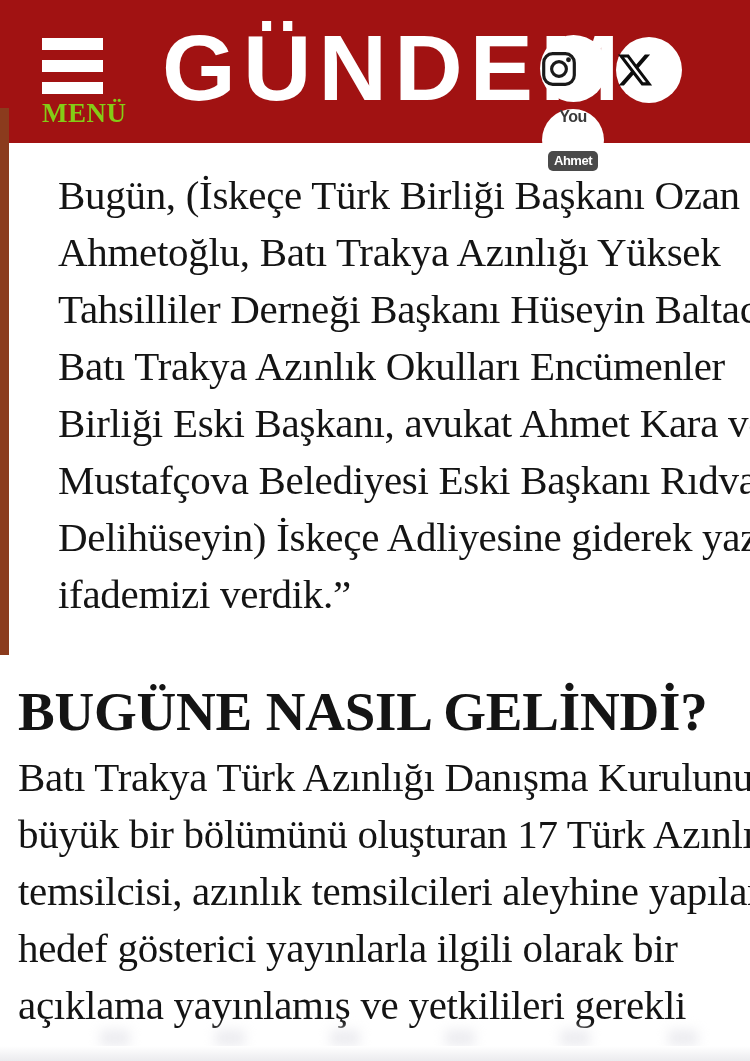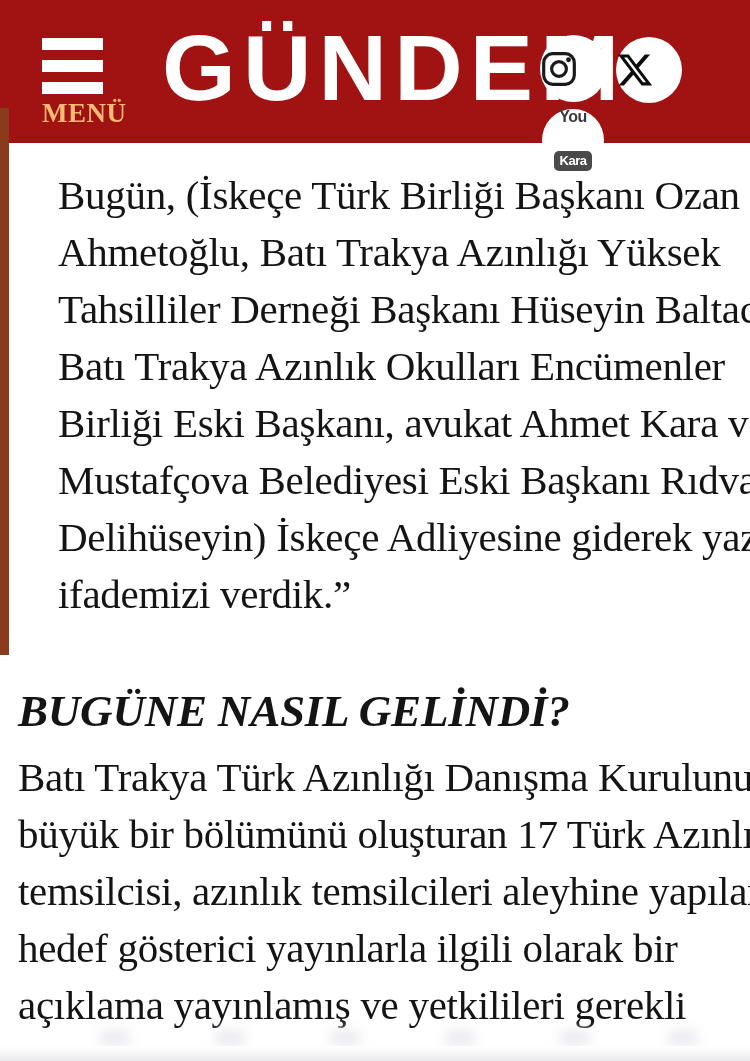--- a/index.html
+++ b/index.html
@@ -5,21 +5,21 @@
   html,body{margin:0;padding:0;background:#ffffff;}
   .page{position:relative;width:750px;height:1061px;overflow:hidden;background:#ffffff;
         font-family:"Liberation Serif", serif;}
 
   
   .header{position:absolute;left:0;top:0;width:750px;height:143px;
           background:var(--header_bg,#a11212);}
   .menu-block{position:absolute;left:42px;top:38px;width:78px;cursor:pointer;}
   .hamburger{width:61px;height:56px;display:flex;flex-direction:column;justify-content:space-between;}
   .hamburger .bar{width:61px;height:12px;background:#ffffff;}
-  .menu-label{margin-top:4px;color:#fdba74;font-family:"Liberation Serif",serif;
+  .menu-label{margin-top:4px;color:#84cc16;font-family:"Liberation Serif",serif;
               font-weight:bold;font-size:27px;letter-spacing:0.5px;}
 
   .logo{position:absolute;left:162px;top:22px;color:#ffffff;
         font-family:"Liberation Sans",sans-serif;font-weight:700;font-size:92px;
         letter-spacing:7px;line-height:1;transform:scaleX(1.03);transform-origin:left top;
         white-space:nowrap;}
 
   .icon-circle{position:absolute;background:#ffffff;border-radius:50%;
                display:flex;align-items:center;justify-content:space-between;cursor:pointer;}
   .ic-instagram{left:540px;top:35px;width:67px;height:67px;}
@@ -33,22 +33,22 @@
 
   
   .accent-stripe{position:absolute;left:0;top:108px;width:9px;height:547px;
                  background:var(--accent_stripe,#8b3b1d);}
 
   
   .article{position:absolute;left:0;top:143px;width:750px;padding:24px 10px 0 18px;
            box-sizing:border-box;color:var(--text,#141414);}
   .para{margin:0;font-size:41px;line-height:57px;letter-spacing:-0.3px;white-space:pre;}
   .para-1{margin-bottom:60px;margin-left:40px;}
-  .article-heading{margin:0 0 9px 0;font-size:45px;line-height:57px;font-weight:bold;
-                   letter-spacing:-0.2px;white-space:nowrap;font-style:italic;}
+  .article-heading{margin:0 0 9px 0;font-size:55px;line-height:57px;font-weight:bold;
+                   letter-spacing:-0.2px;white-space:nowrap;}
 
   
   .smudge{position:absolute;width:30px;height:16px;background:#ececf0;
           filter:blur(6px);border-radius:4px;}
   .bottom-band{position:absolute;left:0;top:1046px;width:750px;height:15px;
                background:linear-gradient(#ffffff,#ebebee);}
 </style>
 </head>
 <body>
 
@@ -76,21 +76,21 @@
     </div>
 
     <div class="icon-circle ic-x">
       <svg width="38" height="38" viewBox="0 0 24 24">
         <path fill="#0d0d0d" d="M18.244 2.25h3.308l-7.227 8.26 8.502 11.24H16.17l-5.214-6.817L4.99 21.75H1.68l7.73-8.835L1.254 2.25H8.08l4.713 6.231 5.451-6.231zm-1.161 17.52h1.833L7.084 4.126H5.117l11.966 15.644z"></path>
       </svg>
     </div>
 
     <div class="icon-circle ic-youtube">
       <span class="yt-you">You</span>
-      <span class="yt-tube">Kara</span>
+      <span class="yt-tube">Ahmet</span>
     </div>
 
   </header>
 
   <div class="accent-stripe"></div>
 
   <main class="article">
     <p class="para para-1">Bugün, (İskeçe Türk Birliği Başkanı Ozan
 Ahmetoğlu, Batı Trakya Azınlığı Yüksek
 Tahsilliler Derneği Başkanı Hüseyin Baltacı,

